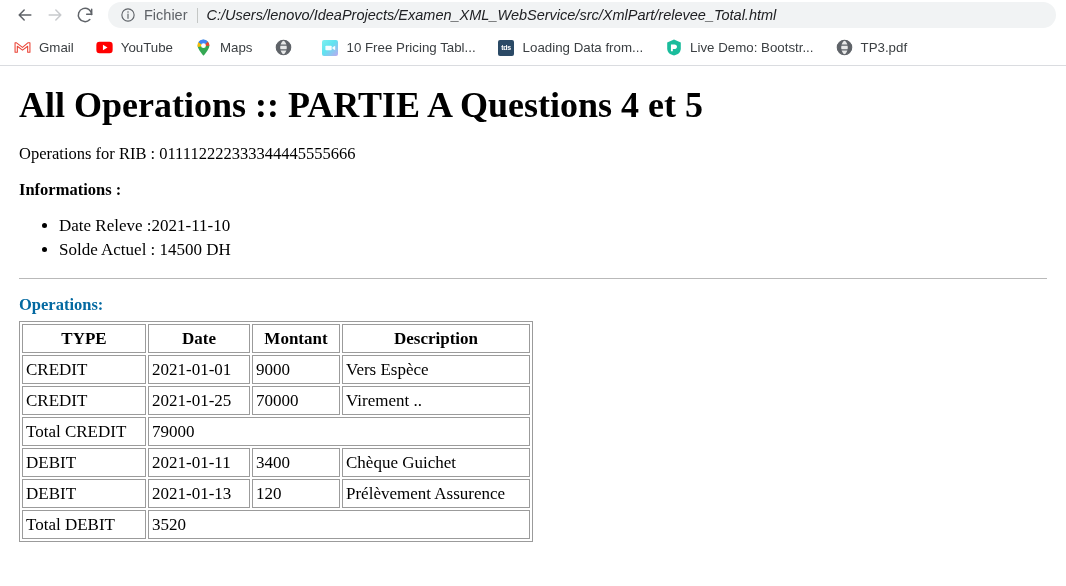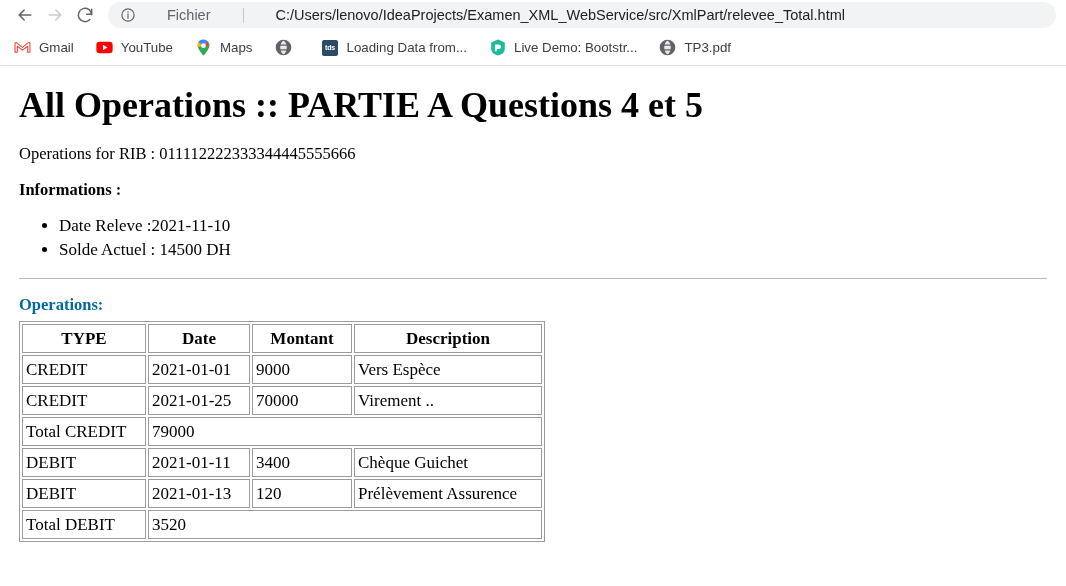--- a/index.html
+++ b/index.html
@@ -38,21 +38,20 @@
     flex: 1 1 auto;
     height: 26px;
     margin-left: 8px;
     margin-right: 10px;
     background: #f1f3f4;
     border-radius: 13px;
     display: flex;
     align-items: center;
     padding: 0 12px;
     min-width: 0;
-    gap: 23px;
   }
   #omnibox-info-icon { flex: 0 0 auto; display:flex; align-items:center; }
   #omnibox-scheme {
     color: #5f6368;
     font-size: 14.5px;
     margin-left: 8px;
     white-space: nowrap;
     flex: 0 0 auto;
   }
   #omnibox-divider {
@@ -62,20 +61,21 @@
     margin: 0 9px;
     flex: 0 0 auto;
   }
   #omnibox-url {
     color: #202124;
     font-size: 14.5px;
     white-space: nowrap;
     overflow: hidden;
     text-overflow: clip;
     flex: 1 1 auto;
+    font-style: italic;
   }
 
   
   #bookmarks-bar {
     height: 36px;
     display: flex;
     align-items: center;
     padding-left: 14px;
     border-bottom: 1px solid #dadce0;
     background: #ffffff;
@@ -182,21 +182,21 @@
     overflow: hidden;
   }
   table#operations-table th {
     text-align: center;
     font-weight: bold;
   }
   table#operations-table td { text-align: left; }
 
   .col-type { width: 124px; }
   .col-date { width: 102px; }
-  .col-montant { width: 100px; margin-left: 24px; }
+  .col-montant { width: 88px; margin-left: 24px; }
   .col-desc { width: 188px; }
 </style>
 </head>
 <body>
 
 <div id="browser-chrome">
 
   <div id="toolbar-row">
 
     <div class="nav-btn">
@@ -271,20 +271,31 @@
         <svg width="17" height="17" viewBox="0 0 24 24">
           <circle cx="12" cy="12" r="10.2" fill="#5f6368"></circle>
           <path d="M12 1.8c3.1 2.4 4.6 6 4.6 10.2S15.1 19.8 12 22.2c-3.1-2.4-4.6-6-4.6-10.2S8.9 4.2 12 1.8z" fill="#ffffff" opacity="0.85"></path>
           <path d="M2.2 8.6h19.6M2.2 15.4h19.6" stroke="#5f6368" stroke-width="1.6"></path>
           <circle cx="12" cy="12" r="10.2" fill="none" stroke="#5f6368" stroke-width="1.6"></circle>
         </svg>
       </span>
       <span class="bm-label"></span>
     </div>
 
+    <div class="bookmark">
+      <span class="bm-icon">
+        <span class="fav-square" style="background:linear-gradient(135deg,#7ff0ef 0%,#5fe3f0 45%,#bda8f0 100%);">
+          <svg width="11" height="8" viewBox="0 0 14 10">
+            <rect x="0.5" y="2" width="8" height="6" rx="1" fill="#ffffff" opacity="0.95"></rect>
+            <path d="M9.5 4l3.5-2v6l-3.5-2z" fill="#ffffff" opacity="0.95"></path>
+          </svg>
+        </span>
+      </span>
+      <span class="bm-label">10 Free Pricing Tabl...</span>
+    </div>
 
     <div class="bookmark">
       <span class="bm-icon">
         <span class="fav-square" style="background:#2b4a66;">tds</span>
       </span>
       <span class="bm-label">Loading Data from...</span>
     </div>
 
     <div class="bookmark">
       <span class="bm-icon">

